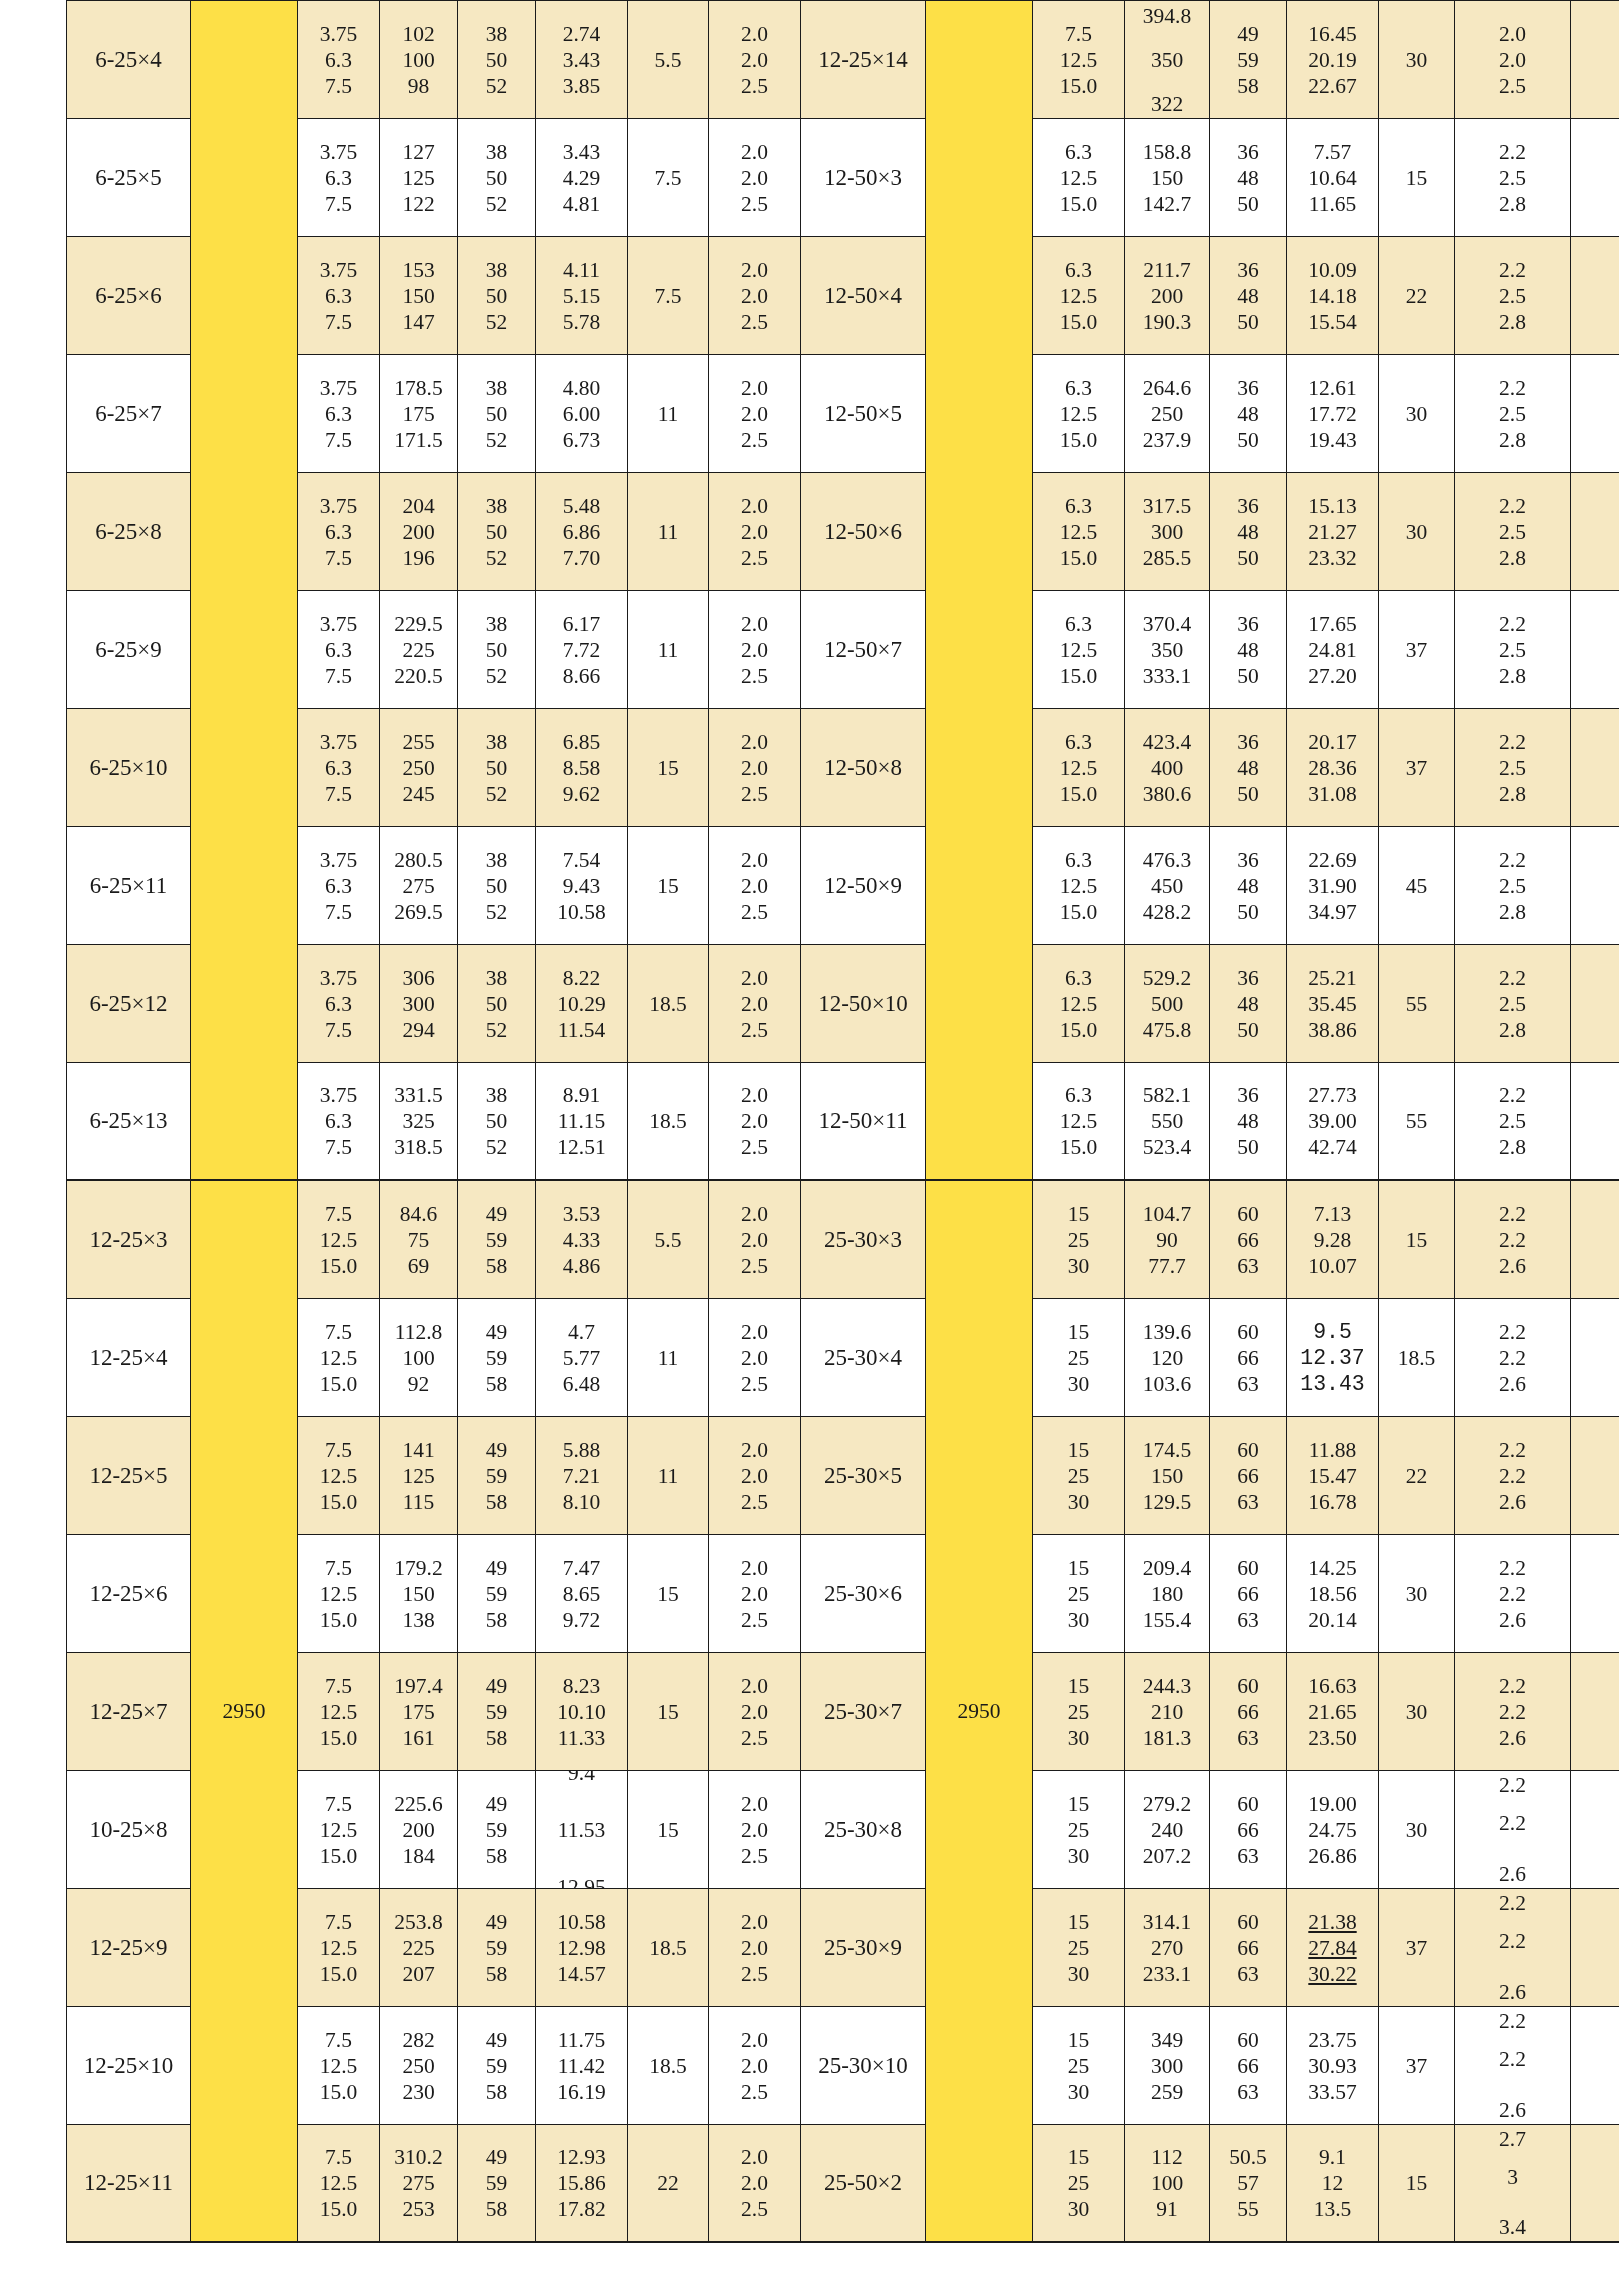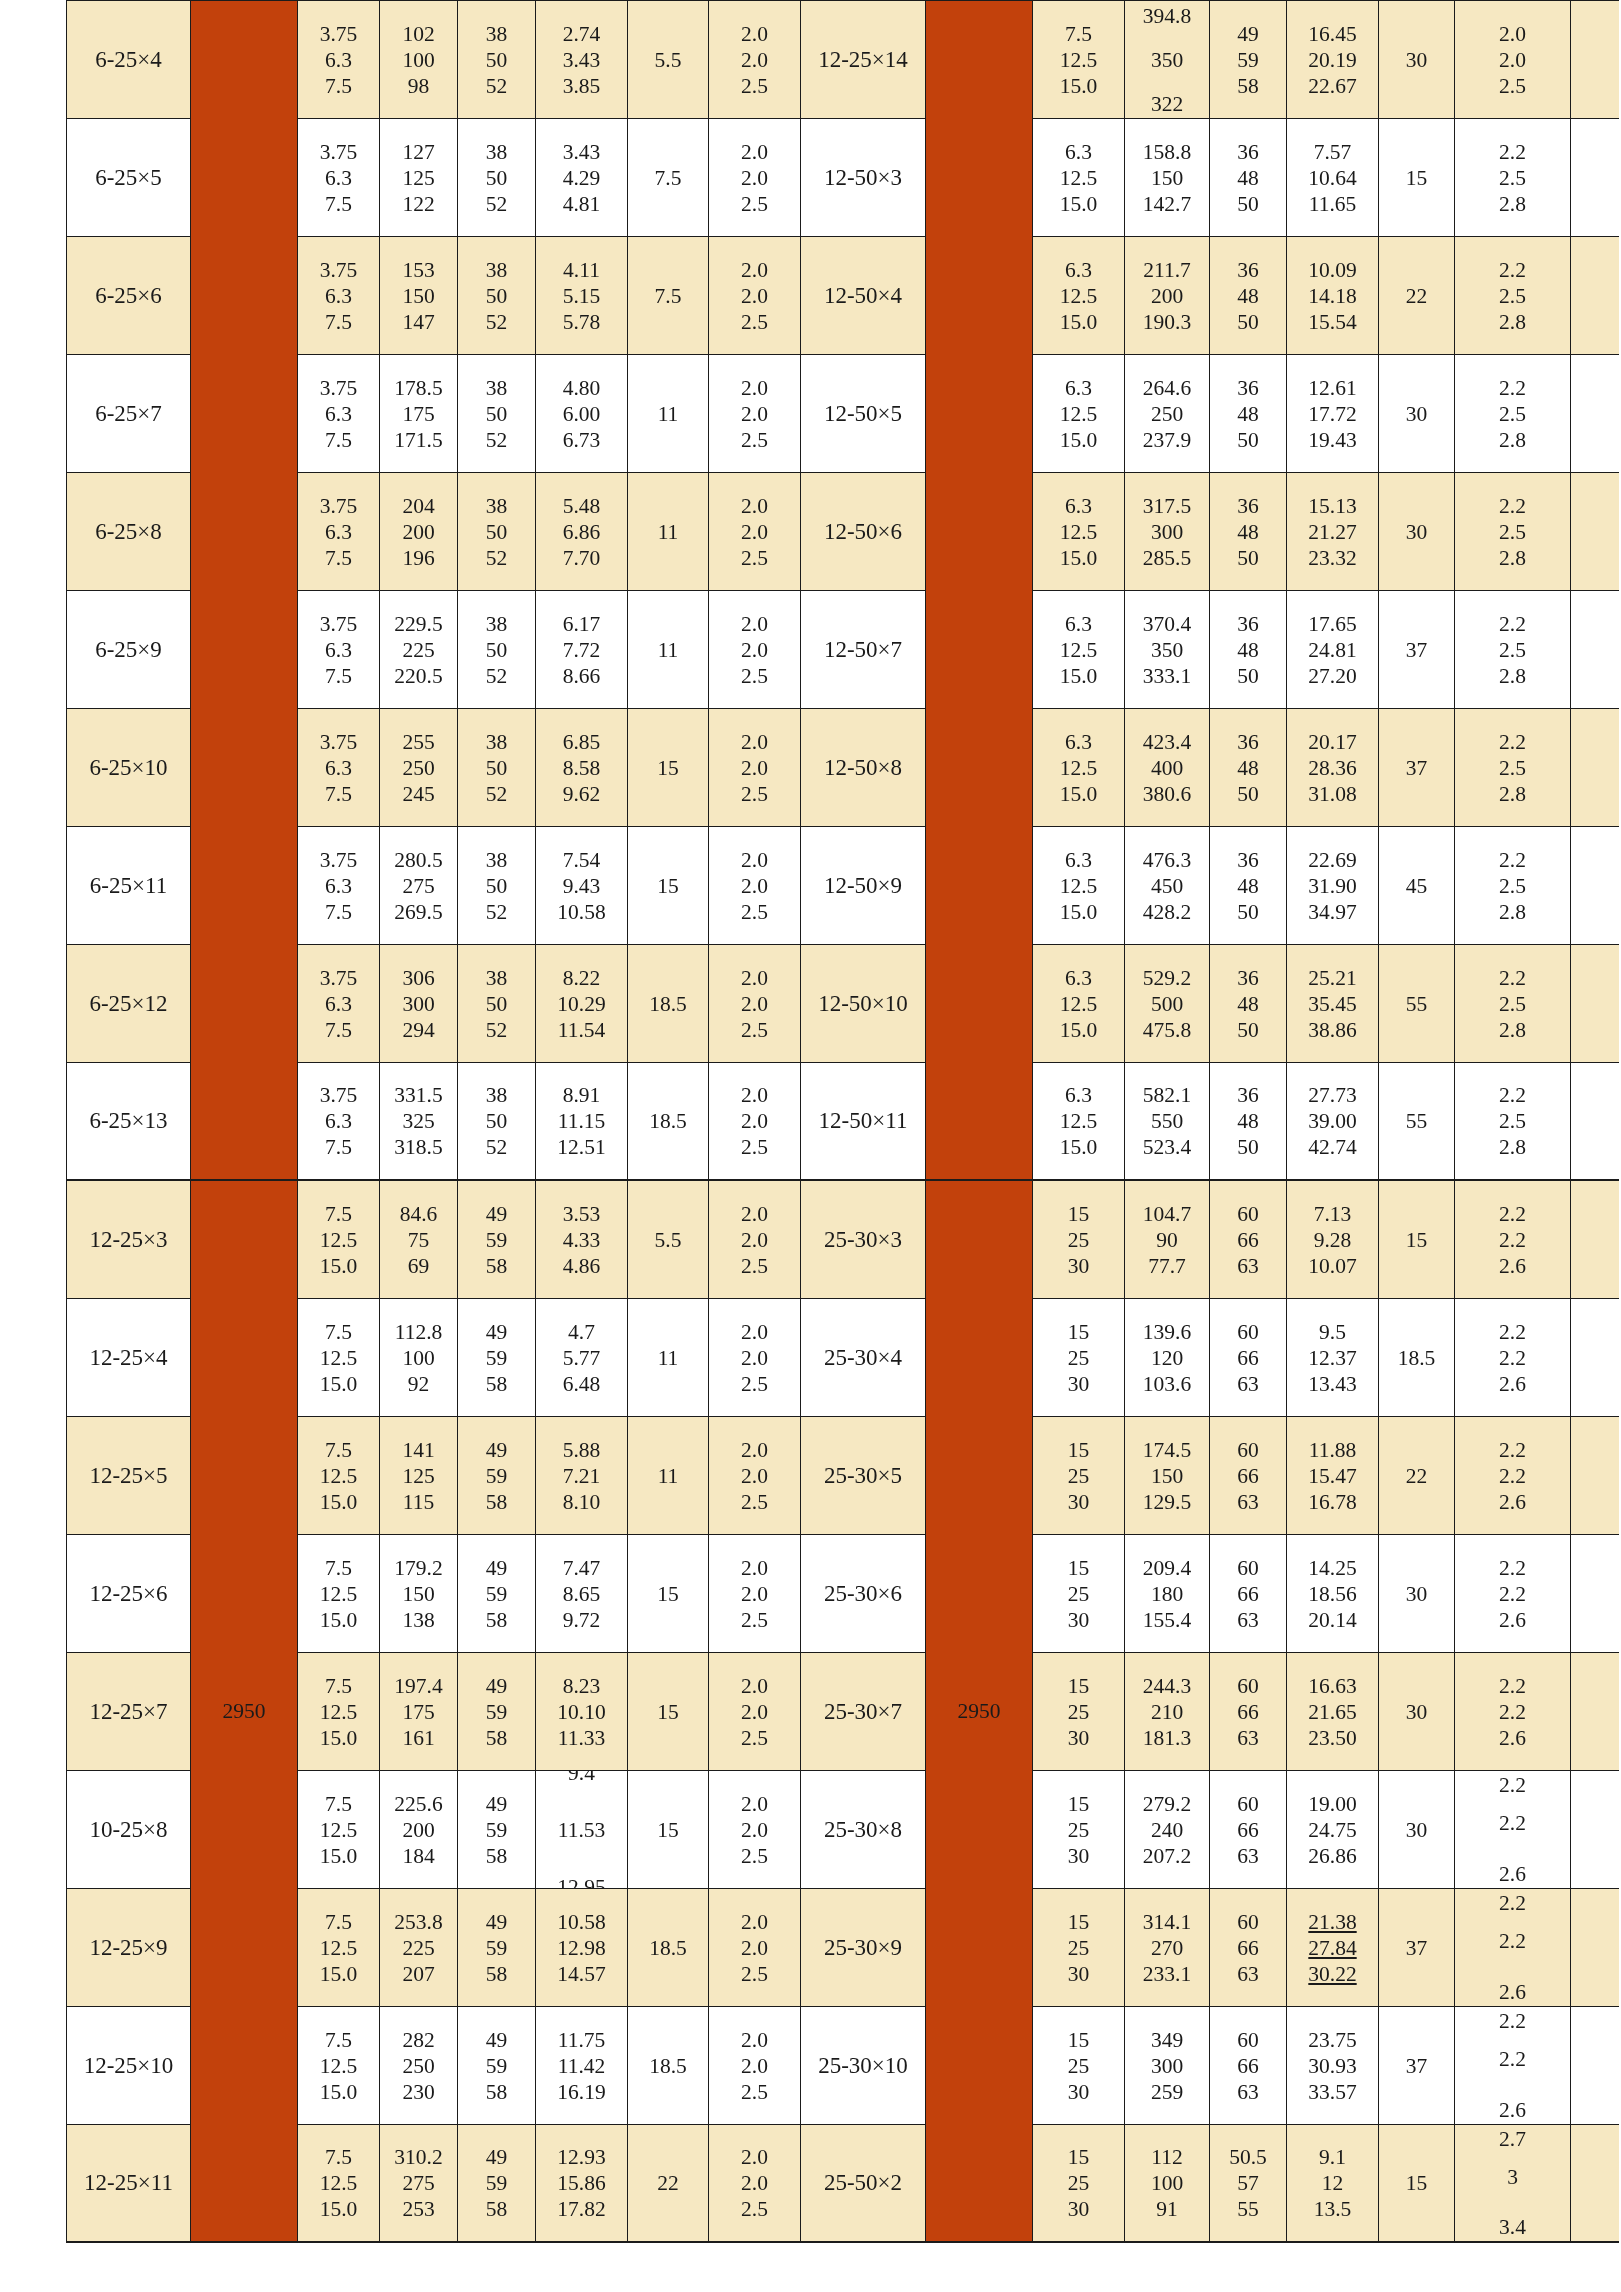--- a/index.html
+++ b/index.html
@@ -21,21 +21,21 @@
     border-left:1.8px solid var(--ln);
   }
   .c{
     border-right:1.8px solid var(--ln);
     border-bottom:1.8px solid var(--ln);
     display:flex;flex-direction:column;align-items:center;justify-content:center;
     font-size:21.5px;line-height:26px;text-align:center;overflow:hidden;
     background:#fff;
   }
   .y{background:var(--stripe);}
-  .speed{background:#c2410c;}
+  .speed{background:#fde047;}
   .model{font-size:23px;}
   .gb{border-bottom-width:2.7px;}
   .bb{border-bottom-width:2.7px;}
   .sliver{border-right:none;}
   .spread span{line-height:38px;}
   .spread span:last-child{margin-top:12.5px;}
 </style>
 </head>
 <body>
 
@@ -997,21 +997,21 @@
       <div class="c " style="grid-area: 12 / 12 / span 1;">
         <span>139.6</span>
         <span>120</span>
         <span>103.6</span>
       </div>
       <div class="c " style="grid-area: 12 / 13 / span 1;">
         <span>60</span>
         <span>66</span>
         <span>63</span>
       </div>
-      <div class="c " style="grid-area: 12 / 14 / span 1;">
+      <div class="c " style="grid-area: 12 / 14 / span 1; font-family: Liberation Mono, monospace;">
         <span>9.5</span>
         <span>12.37</span>
         <span>13.43</span>
       </div>
       <div class="c " style="grid-area: 12 / 15 / span 1;">
         <span>18.5</span>
       </div>
       <div class="c " style="grid-area: 12 / 16 / span 1;">
         <span>2.2</span>
         <span>2.2</span>

